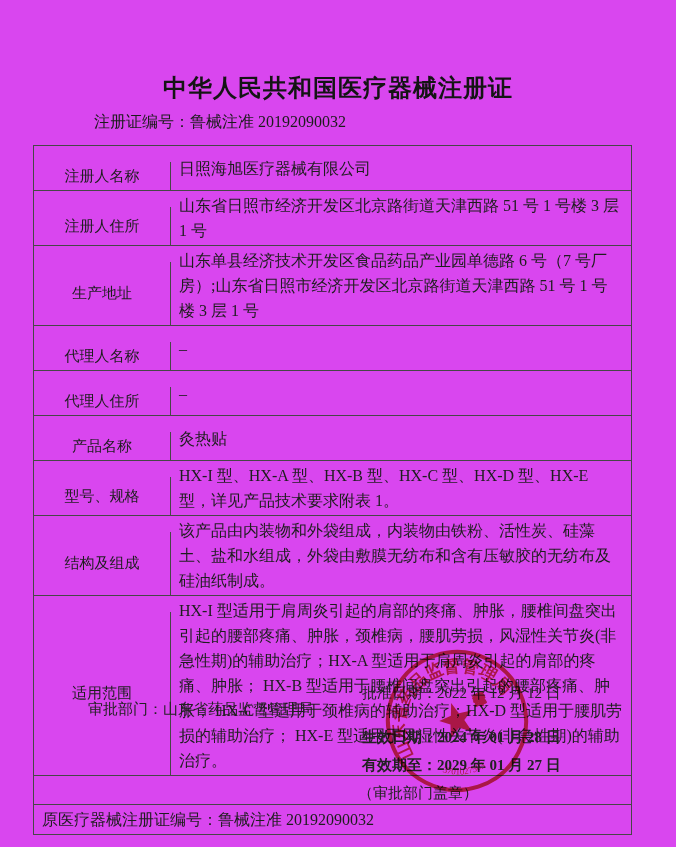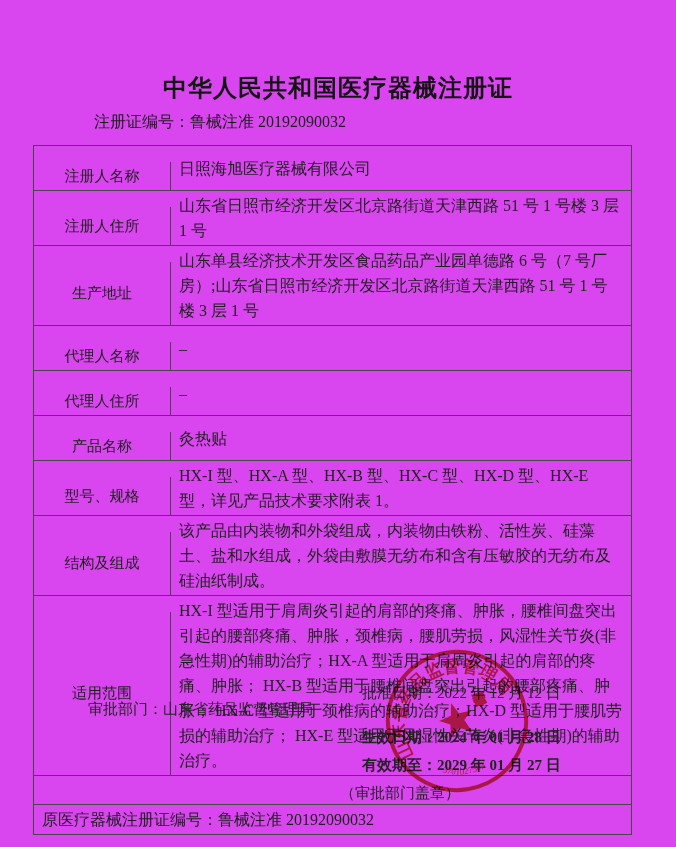--- a/index.html
+++ b/index.html
@@ -73,21 +73,21 @@
   .approval-dept {
     position: absolute;
     left: 88px;
     top: 700px;
     font-size: 15px;
   }
   .date-line { position: absolute; left: 362px; font-size: 15px; }
   .date-approve  { top: 684px; text-align: right; }
   .date-effect   { top: 728px; font-weight: bold; }
   .date-expiry   { top: 756px; font-weight: bold; }
-  .seal-note     { top: 784px; left: 340px; }
+  .seal-note     { top: 784px; left: 358px; }
   .stamp {
     position: absolute;
     left: 382px;
     top: 646px;
     width: 150px;
     height: 150px;
     mix-blend-mode: multiply;
     opacity: 0.88;
     transform: rotate(-18deg);
     pointer-events: none;

